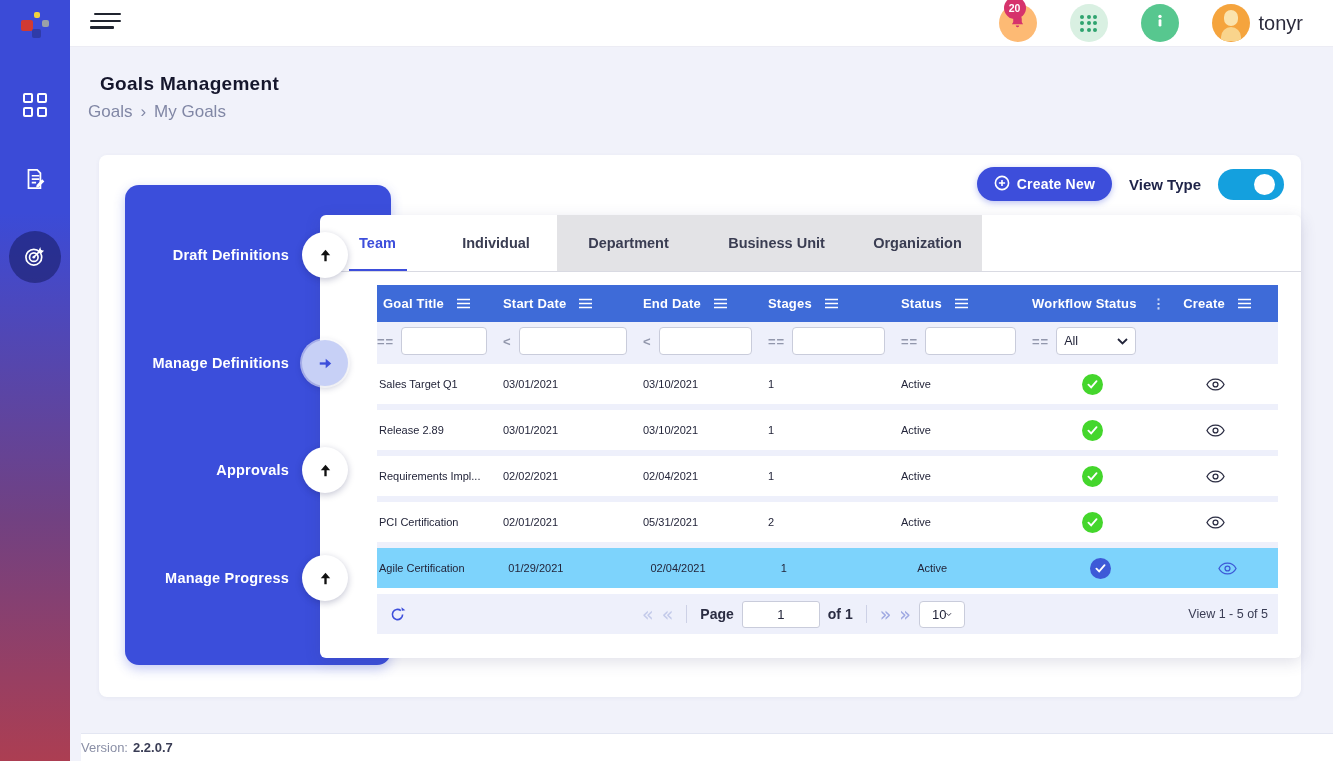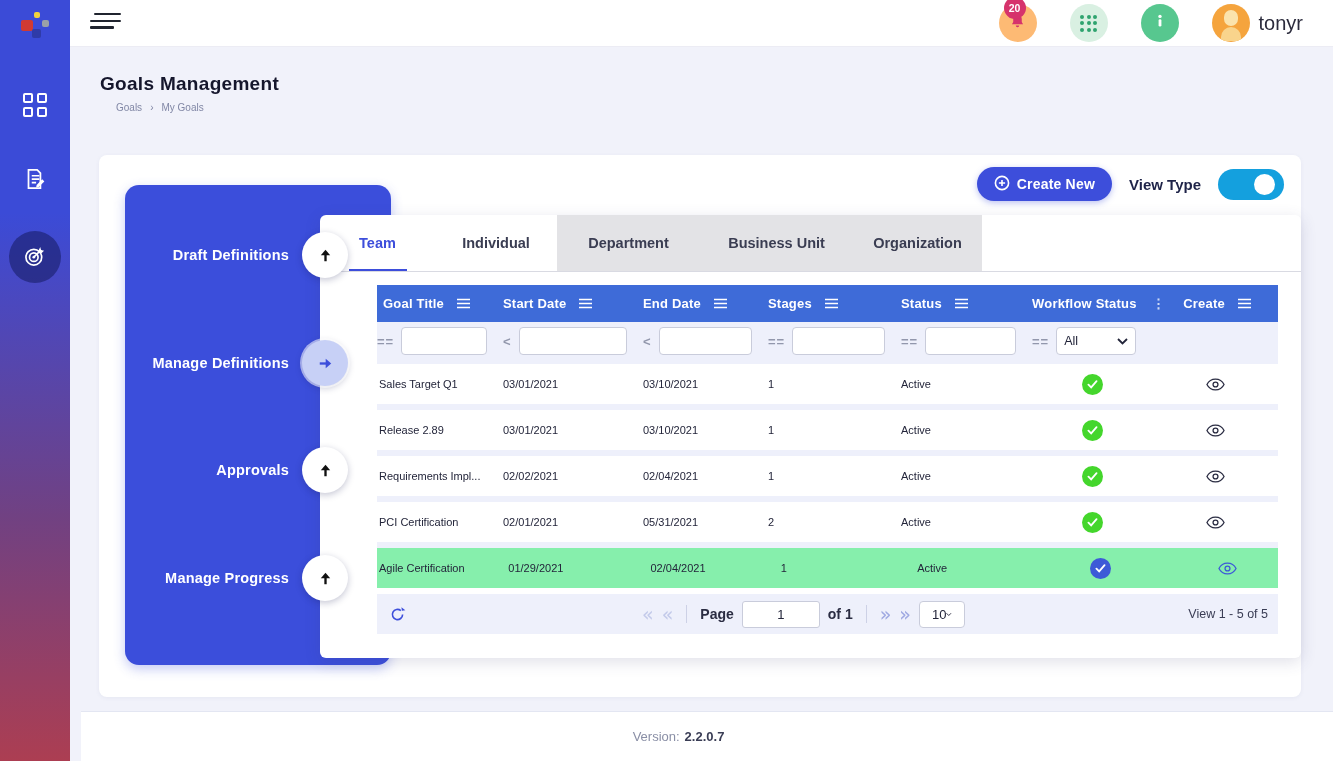--- a/index.html
+++ b/index.html
@@ -54,21 +54,21 @@
   .dots9 i { background:#2FA36E; border-radius:50%; display:block; }
   .info-circle { background:#57C78F; }
   .user-wrap { display:flex; align-items:center; gap:9px; cursor:pointer; }
   .avatar { width:38px; height:38px; border-radius:50%; background:#F5A43D; position:relative; overflow:hidden; }
   .avatar .head { position:absolute; left:12px; top:6px; width:14px; height:16px; border-radius:7px; background:#FBE3AC; }
   .avatar .body { position:absolute; left:9px; top:23px; width:20px; height:14px; border-radius:10px 10px 0 0; background:#F9D48C; }
   .user-name { font-size:20px; color:#2B2B3C; }
 
   
   .page-title { position:absolute; left:100px; top:73px; font-size:19px; font-weight:bold; color:#15162C; letter-spacing:.3px; }
-  .breadcrumb { position:absolute; left:116px; top:102px; font-size:10px; color:#8187A5; display:flex; gap:8px; align-items:center; }
+  .breadcrumb { position:absolute; left:88px; top:102px; font-size:17px; color:#8187A5; display:flex; gap:8px; align-items:center; }
 
   
   .main-card {
     position:absolute; left:99px; top:155px; width:1202px; height:542px;
     background:#fff; border-radius:8px; box-shadow:0 1px 4px rgba(90,95,140,.07);
   }
   .toolbar-row { position:absolute; top:12px; right:17px; display:flex; align-items:center; gap:17px; z-index:3; }
   .create-btn {
     height:34px; border-radius:18px; background:#3D4EDB; color:#fff;
     font-weight:bold; font-size:14px; letter-spacing:.2px;
@@ -135,21 +135,21 @@
     background:#fff; padding:0 7px; font-family:inherit; font-size:13px; color:#23253A; outline:none;
   }
   .fselect {
     flex:1; height:28px; border:1px solid #C9CCDB; border-radius:4px; background:#fff;
     display:flex; align-items:center; justify-content:space-between; padding:0 7px;
     font-size:12.5px; color:#23253A; cursor:pointer;
   }
 
   .rows-area { background:#EEF0FB; padding-top:4px; }
   .trow { height:40px; margin-bottom:6px; background:#fff; display:flex; align-items:center; cursor:pointer; }
-  .trow.selected { background:#86efac;gap:28px; }
+  .trow.selected { background:#7dd3fc;gap:28px; }
   .td { font-size:11px; color:#23253A; overflow:hidden; white-space:nowrap; text-overflow:ellipsis; padding-right:8px; }
   .td:first-child { padding-left:2px; }
   .td-center { display:flex; justify-content:center; padding-right:0; }
   .wf-badge { width:21px; height:21px; border-radius:50%; background:#44D62C; display:flex; align-items:center; justify-content:center; }
   .wf-badge.blue { background:#3D5AD7; }
   .eye { color:#2A2C42; display:flex; cursor:pointer; }
   .trow.selected .eye { color:#3D5AD7; }
 
   .pagination { height:40px; background:#EEF0FB; display:flex; align-items:center; padding:0 10px 0 12px; }
   .pg-left { width:70px; display:flex; }
@@ -159,23 +159,23 @@
   .chev.lt { color:#C3CAEA; }
   .chev.gt { color:#9FA9E2; }
   .pg-div { width:1px; height:18px; background:#CDD1E6; margin:0 5px; }
   .pg-label { font-size:14px; font-weight:bold; color:#2A2C42; }
   .page-input { width:78px; height:27px; border:1px solid #C9CCDB; border-radius:3px; text-align:center; font-size:13px; font-family:inherit; color:#23253A; outline:none; background:#fff; }
   .size-select { width:46px; height:27px; border:1px solid #C9CCDB; border-radius:4px; background:#fff; display:flex; align-items:center; justify-content:space-between; padding:0 12px; font-size:13px; cursor:pointer; }
   .pg-right { width:120px; text-align:right; font-size:12.5px; color:#3A3D55; }
 
   
   .footer {
-    position:absolute; left:70px; right:0; bottom:0; height:50px;
+    position:absolute; left:70px; right:0; bottom:0; height:28px;
     background:#fff; border-top:1px solid #E3E6F2;
-    display:flex; align-items:center; justify-content:center; padding-right:57px;
+    display:flex; align-items:center; justify-content:flex-start; padding-right:57px;
     font-size:13px; color:#8A8FA6; gap:5px;margin-left:11px;
   }
   .footer b { color:#3A3D55; }
 </style>
 </head>
 <body>
 
 <div class="sidebar">
   <div class="logo">
     <span class="sq sq-red"></span>

